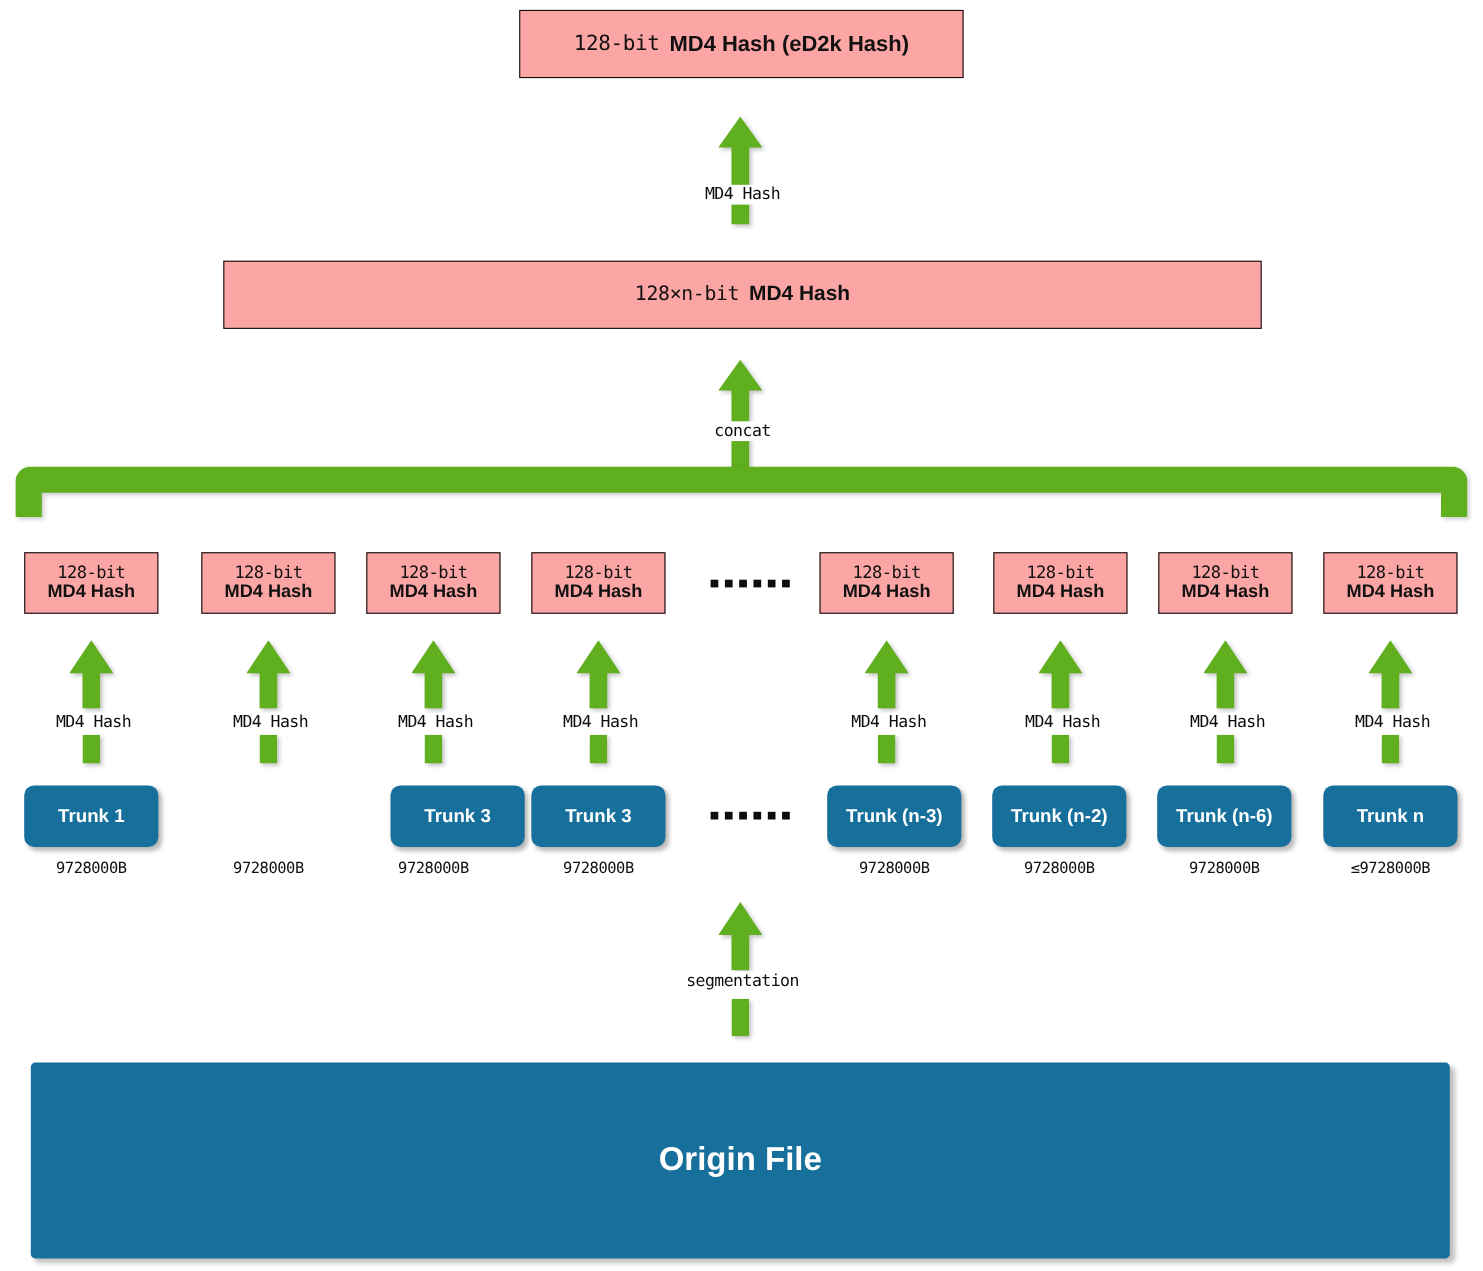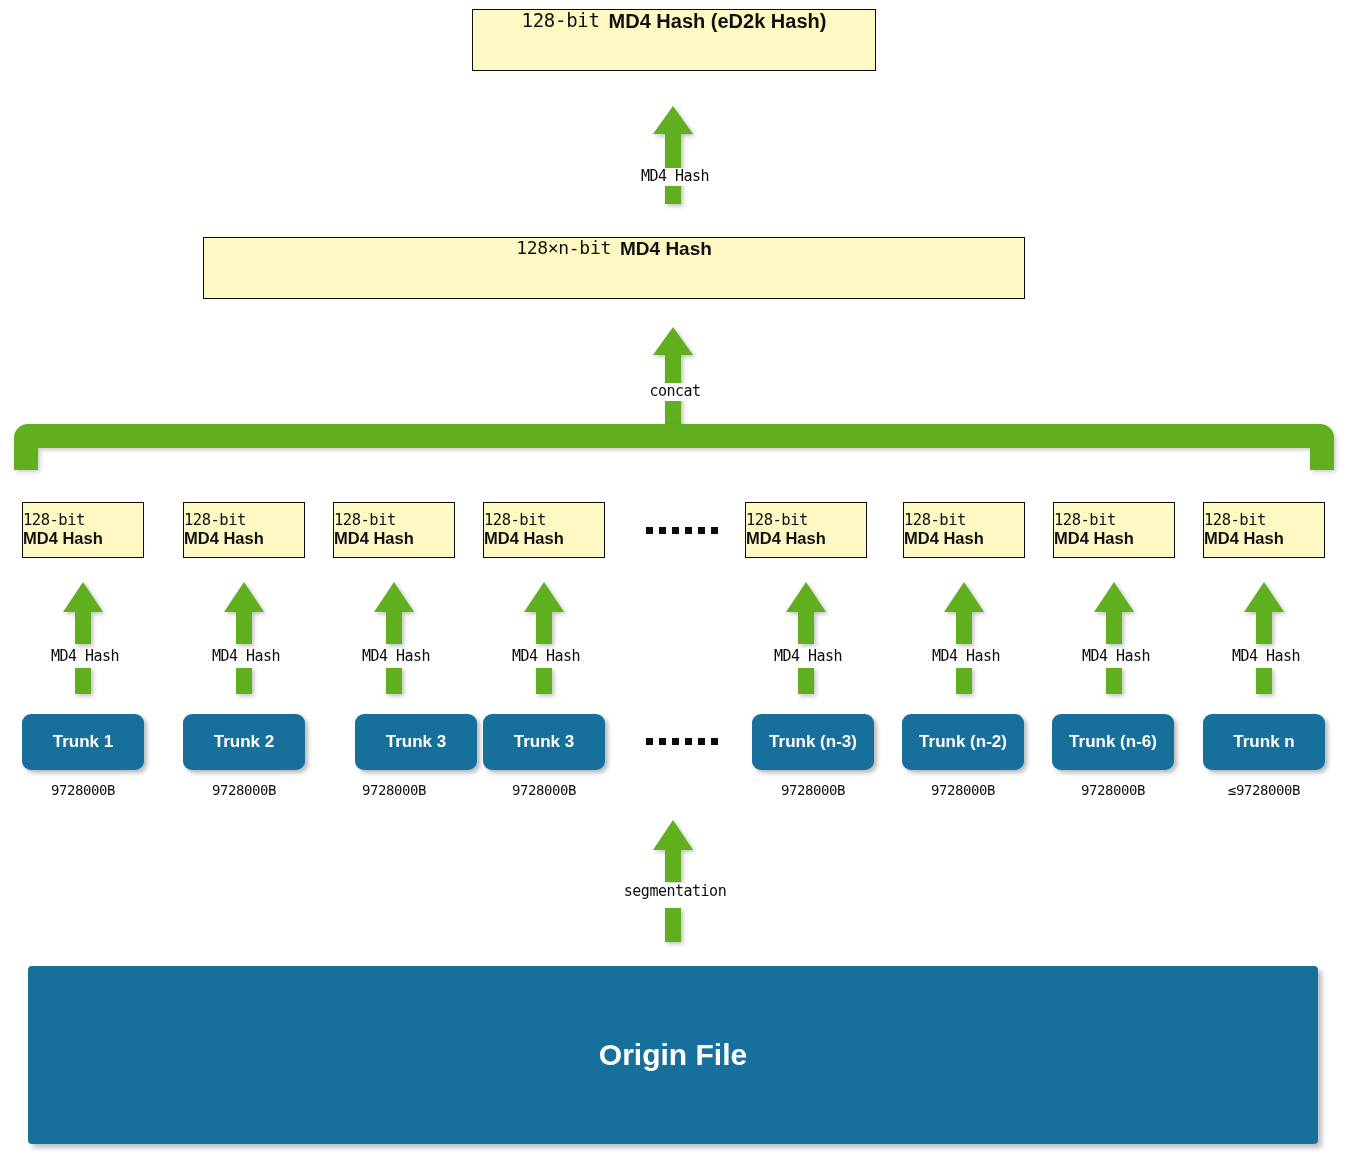--- a/index.html
+++ b/index.html
@@ -18,40 +18,40 @@
     overflow: hidden;
   }
 
   
   .mono { font-family: "DejaVu Sans Mono", "Liberation Mono", monospace; }
   .sans-bold { font-family: "Liberation Sans", sans-serif; font-weight: bold; }
 
   
   .teal-box {
     position: absolute;
-    background: #fef9c3;
+    background: #fca5a5;
     border: 1.5px solid #0d0d0d;
     box-sizing: border-box;
     display: flex;
     flex-direction: column;
-    align-items: flex-start;
+    align-items: center;
     justify-content: center;
     color: #111111;
     line-height: 1.12;
   }
   #final-hash-box {
     left: 472px; top: 9px; width: 404px; height: 62px;
     flex-direction: row; gap: 9px;
     font-size: 19px;
   }
   #final-hash-box .t-mono { font-size: 19px; letter-spacing: -0.3px; }
   #final-hash-box .t-sans { font-size: 20px; }
 
   #concat-hash-box {
-    left: 203px; top: 237px; width: 822px; height: 62px;
+    left: 203px; top: 237px; width: 944px; height: 62px;
     flex-direction: row; gap: 9px;
     font-size: 18px;
   }
   #concat-hash-box .t-mono { font-size: 18px; letter-spacing: -0.3px; }
   #concat-hash-box .t-sans { font-size: 19px; }
 
   .hash-small {
     width: 122px; height: 56px;
     top: 502px;
   }
@@ -317,23 +317,20 @@
       <rect x="0" y="0" width="16" height="26" fill="#5FAF1E"></rect>
     </svg>
   </div>
   <div class="arrow-label" style="left:1204px; top:648px; width:120px;">MD4 Hash</div>
 
   <div class="trunk-box" style="left:22px;">
     <span>Trunk 1</span>
   </div>
   <div class="trunk-size" style="left:3px;">9728000B</div>
 
-  <div class="trunk-box" style="left:183px;">
-    <span>Trunk 2</span>
-  </div>
   <div class="trunk-size" style="left:164px;">9728000B</div>
 
   <div class="trunk-box" style="left:333px;margin-left:22px;">
     <span>Trunk 3</span>
   </div>
   <div class="trunk-size" style="left:314px;">9728000B</div>
 
   <div class="trunk-box" style="left:483px;">
     <span>Trunk 3</span>
   </div>

